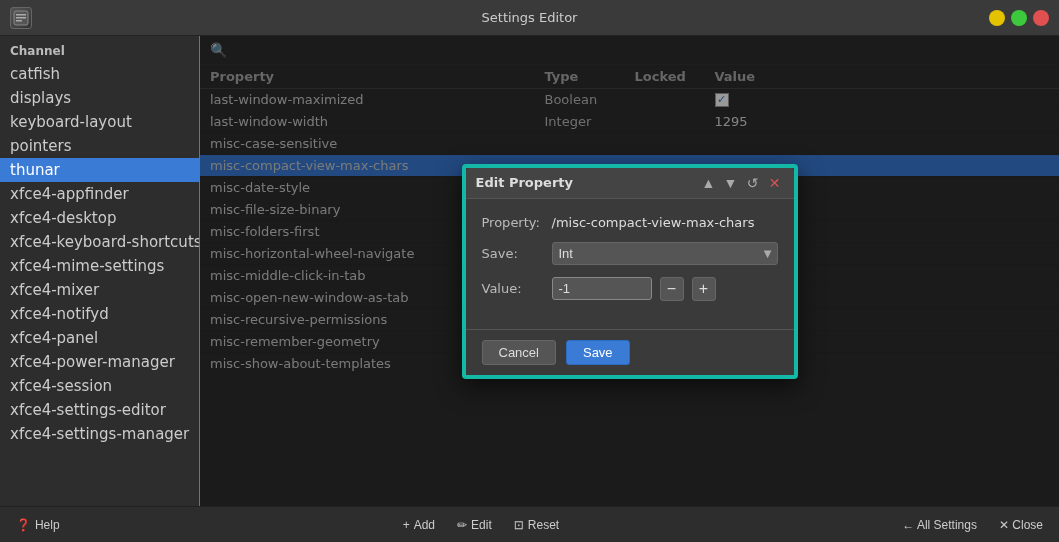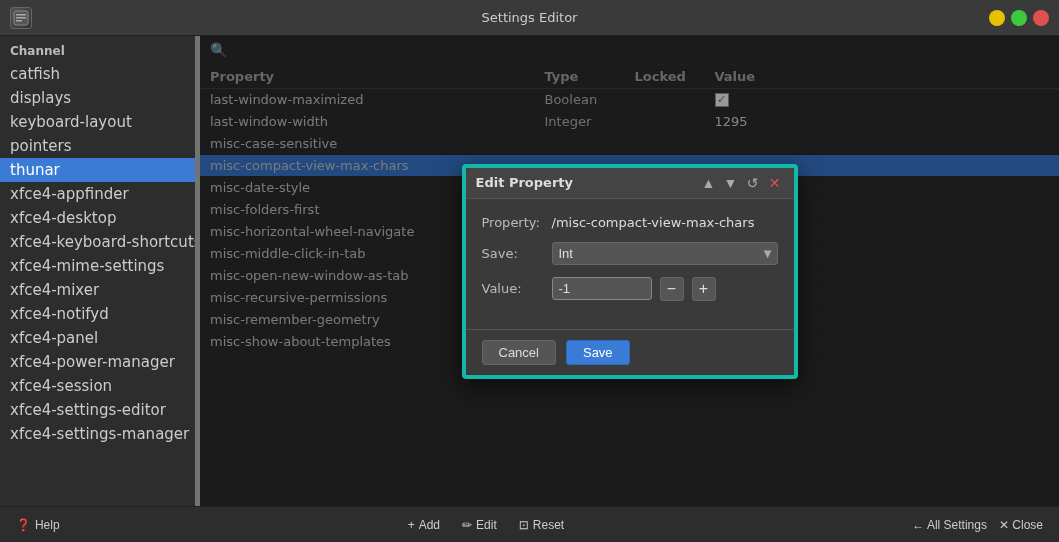--- a/index.html
+++ b/index.html
@@ -61,21 +61,21 @@
     .win-close { background: #e05050; }
 
     .main-layout {
       display: flex;
       height: calc(542px - 36px - 36px);
     }
 
     .sidebar {
       width: 200px;
       background: #2d2d2d;
-      border-right: 5px solid #737373;
+      border-right: 1px solid #737373;
       display: flex;
       flex-direction: column;
       overflow-y: auto;
     }
     .sidebar-header {
       padding: 8px 10px 4px 10px;
       font-weight: bold;
       color: #bbb;
       font-size: 12px;
     }
@@ -154,21 +154,21 @@
     .bottom-bar {
       height: 36px;
       background: #2d2d2d;
       border-top: 1px solid #222;
       display: flex;
       align-items: center;
       justify-content: space-between;
       padding: 0 10px;
     }
     .bottom-left { display: flex; gap: 10px; }
-    .bottom-right { display: flex; }
+    .bottom-right { display: flex; gap: 10px; }
     .action-btn {
       background: transparent;
       border: none;
       color: #ccc;
       cursor: pointer;
       font-size: 12px;
       display: flex;
       align-items: center;
       gap: 4px;
       padding: 3px 6px;
@@ -392,20 +392,26 @@
           <span></span>
         </div>
         <div class="table-row highlighted">
           <span class="cell-property">misc-compact-view-max-chars</span>
           <span class="cell-type"></span>
           <span></span>
           <span></span>
         </div>
         <div class="table-row">
           <span class="cell-property">misc-date-style</span>
+          <span class="cell-type"></span>
+          <span></span>
+          <span></span>
+        </div>
+        <div class="table-row">
+          <span class="cell-property">misc-file-size-binary</span>
           <span class="cell-type"></span>
           <span></span>
           <span></span>
         </div>
         <div class="table-row">
           <span class="cell-property">misc-folders-first</span>
           <span class="cell-type"></span>
           <span></span>
           <span></span>
         </div>

